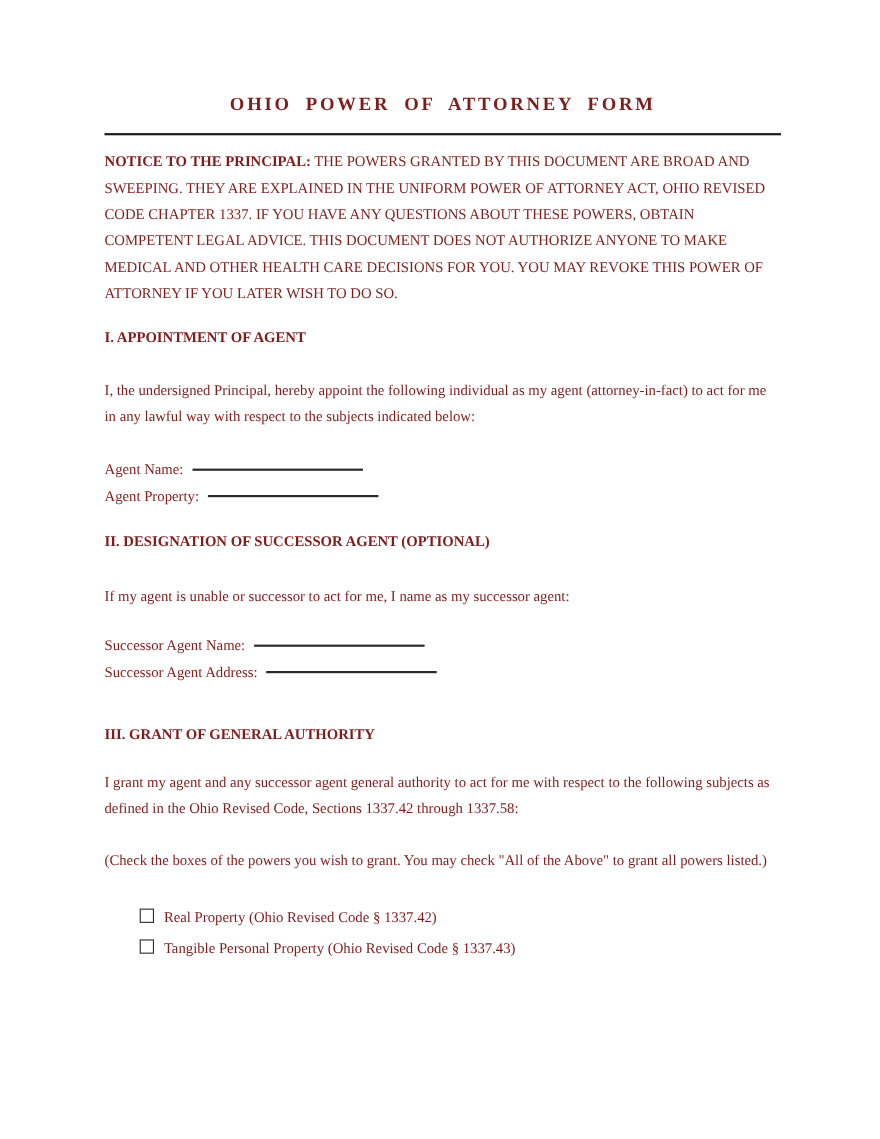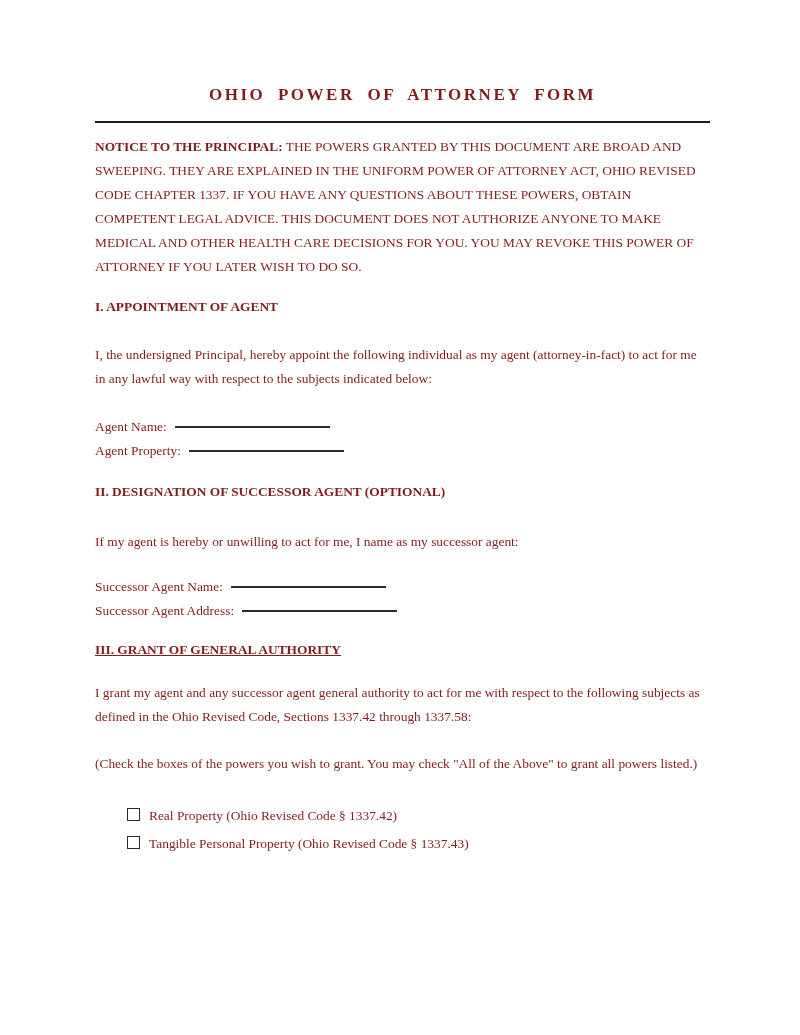--- a/index.html
+++ b/index.html
@@ -32,21 +32,21 @@
   .notice        { margin-top: 12px; }
   .notice-label  { font-weight: bold; }
   .sec-heading   { font-weight: bold; font-size: 13.4px; line-height: 24px; margin: 0; }
   .h-appointment { margin-top: 16px; }
   .p-appointment { margin-top: 24px; }
   .fields-principal { margin-top: 19px; }
   .fields-agent     { margin-top: 24px; }
   .h-successor      { margin-top: 17px; }
   .p-successor      { margin-top: 26px; }
   .fields-successor { margin-top: 21px; }
-  .h-grant          { margin-top: 15px; text-decoration: underline; }
+  .h-grant          { margin-top: 33px; }
   .p-grant          { margin-top: 19px; }
   .p-instruction    { margin-top: 23px; }
   .powers           { margin-top: 28px; }
   .field-row {
     font-size: 13.4px;
     line-height: 24px;
   }
   .blank-line {
     display: inline-block;
     width: 155px;
@@ -90,21 +90,21 @@
     <div class="field-row">
       <span>Agent Name:</span><span class="blank-line"></span>
     </div>
     <div class="field-row">
       <span>Agent Property:</span><span class="blank-line"></span>
     </div>
   </div>
 
   <p class="sec-heading h-successor">II. DESIGNATION OF SUCCESSOR AGENT (OPTIONAL)</p>
 
-  <p class="p-successor">If my agent is hereby or unwilling to act for me, I name as my successor agent:</p>
+  <p class="p-successor">If my agent is unable or successor to act for me, I name as my successor agent:</p>
 
   <div class="fields-successor">
     <div class="field-row">
       <span>Successor Agent Name:</span><span class="blank-line"></span>
     </div>
     <div class="field-row">
       <span>Successor Agent Address:</span><span class="blank-line"></span>
     </div>
   </div>
 

